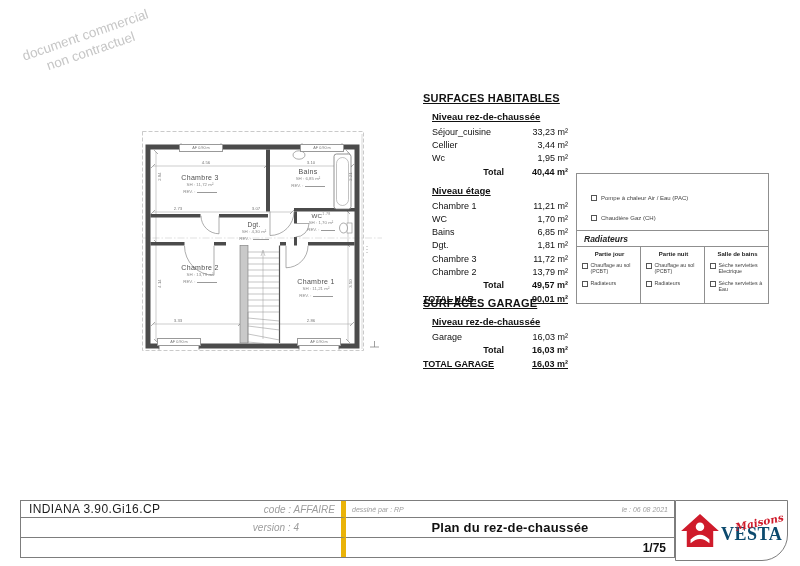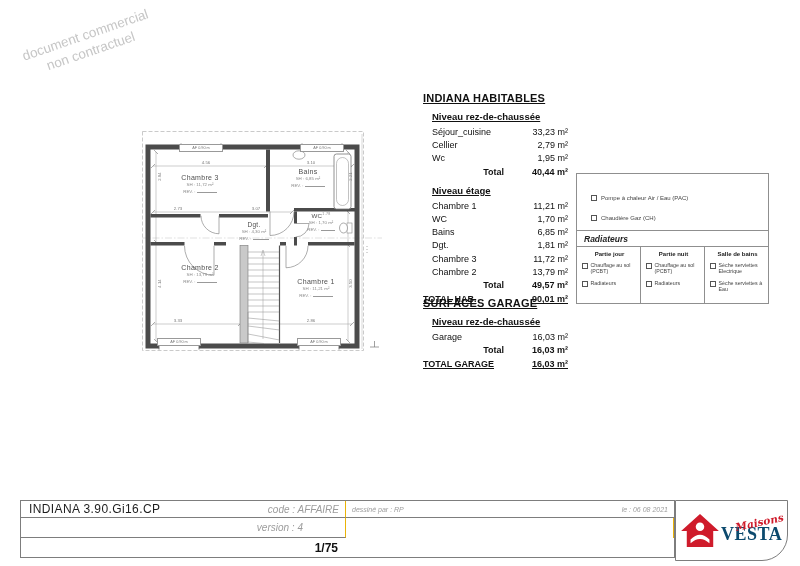--- a/index.html
+++ b/index.html
@@ -54,21 +54,21 @@
   .ecol .chead{font-size:6px;font-weight:bold;text-align:center;display:block;margin-bottom:5px;color:#222;}
   .eitem{font-size:5.3px;color:#444;display:flex;gap:3px;margin-bottom:6px;line-height:6px;}
   .eitem .cbx{width:3.5px;height:3.5px;margin-top:1px;}
 
   
   #titleblock{position:absolute;left:20px;top:500px;width:760px;height:64px;}
   #tb-main{position:absolute;left:0;top:0;width:655px;height:58px;border:1px solid #7d7d7d;
            box-sizing:border-box;display:grid;grid-template-columns:325px 1fr;grid-template-rows:17px 20px 1fr;}
   .tb-cell{box-sizing:border-box;display:flex;align-items:center;overflow:hidden;}
   .tb-bb{border-bottom:1px solid #7d7d7d;}
-  .tb-br{border-right:1px solid #eab308;}
+  .tb-br{border-right:5px solid #eab308;}
   #tb-model-row{justify-content:space-between;padding:0 6px 0 8px;}
   #tb-model{font-size:12px;color:#1d1d1d;letter-spacing:.4px;}
   .tb-gray{color:#9c9c9c;font-style:italic;}
   #tb-code{font-size:10px;}
   #tb-version-row{justify-content:flex-end;padding-right:42px;font-size:10px;}
   #tb-drawn-row{justify-content:space-between;padding:0 6px;font-size:7px;}
   #tb-title-row{justify-content:center;}
   #tb-title{font-size:13px;font-weight:bold;color:#111;letter-spacing:.2px;}
   #tb-scale-row{justify-content:flex-end;padding-right:8px;}
   #tb-scale{font-size:12px;font-weight:bold;color:#111;text-align:center;}
@@ -219,30 +219,30 @@
     <span class="dim vert" style="left:3px;top:46px;">2.84</span>
     <span class="dim vert" style="left:3px;top:153px;">4.14</span>
 
     <span class="winlabel" style="left:37px;top:15.5px;width:44px;">AF 0.90 m</span>
     <span class="winlabel" style="left:158px;top:15.5px;width:44px;">AF 0.90 m</span>
     <span class="winlabel" style="left:15px;top:210px;width:44px;">AF 0.90 m</span>
     <span class="winlabel" style="left:155px;top:210px;width:44px;">AF 0.90 m</span>
   </div>
 
   <div id="surf-hab" class="surf">
-    <div class="t1">INDIANA HABITABLES</div>
+    <div class="t1">SURFACES HABITABLES</div>
     <div class="indent">
       <div class="lvl">Niveau rez-de-chaussée</div>
       <div class="srow">
           <span class="lbl">Séjour_cuisine</span>
           <span class="val">33,23 m²</span>
         </div>
       <div class="srow">
           <span class="lbl">Cellier</span>
-          <span class="val">2,79 m²</span>
+          <span class="val">3,44 m²</span>
         </div>
       <div class="srow">
           <span class="lbl">Wc</span>
           <span class="val">1,95 m²</span>
         </div>
       <div class="srow total">
           <span class="lbl">Total</span>
           <span class="val">40,44 m²</span>
         </div>
       <div class="lvl">Niveau étage</div>
@@ -356,20 +356,23 @@
       <div class="tb-cell tb-bb tb-br" id="tb-model-row">
         <span id="tb-model">INDIANA 3.90.Gi16.CP</span>
         <span id="tb-code" class="tb-gray">code : AFFAIRE</span>
       </div>
       <div class="tb-cell tb-bb" id="tb-drawn-row">
         <span class="tb-gray">dessiné par : RP</span>
         <span class="tb-gray">le : 06 08 2021</span>
       </div>
       <div class="tb-cell tb-bb tb-br tb-gray" id="tb-version-row">
         <span>version : 4</span>
+      </div>
+      <div class="tb-cell tb-bb" id="tb-title-row">
+        <span id="tb-title">Plan du rez-de-chaussée</span>
       </div>
       <div class="tb-cell tb-br"></div>
       <div class="tb-cell" id="tb-scale-row">
         <span id="tb-scale">1/75</span>
       </div>
     </div>
     <div id="logo-box">
       <svg width="38" height="34" viewBox="0 0 40 36">
         <path d="M20,0 L40,18 L34,18 L34,35 L6,35 L6,18 L0,18 Z" fill="#cf1b2b"></path>
         <circle cx="20" cy="13.5" r="4.5" fill="#fff"></circle>

